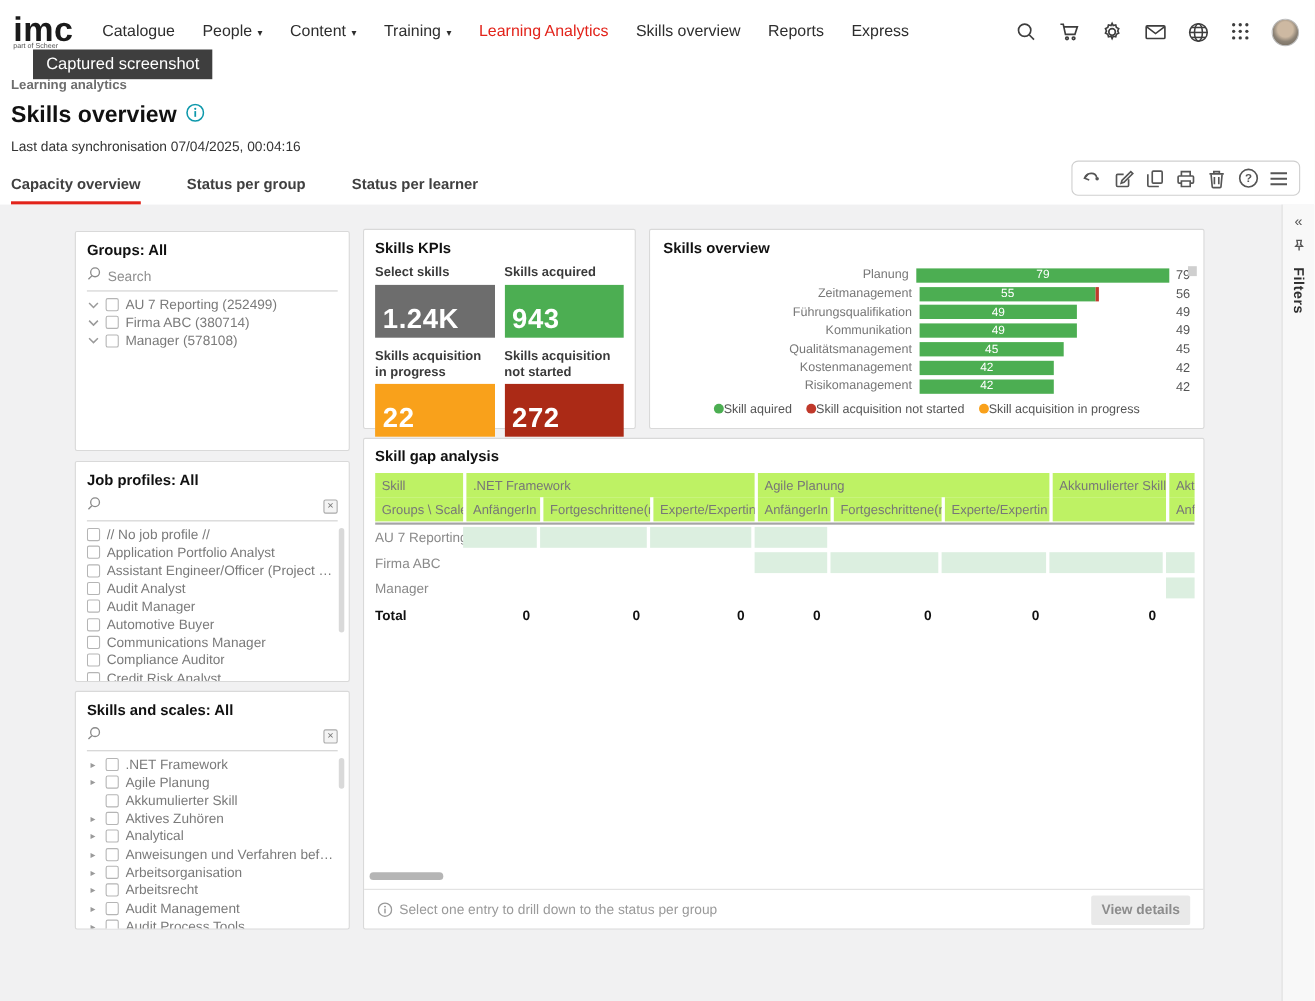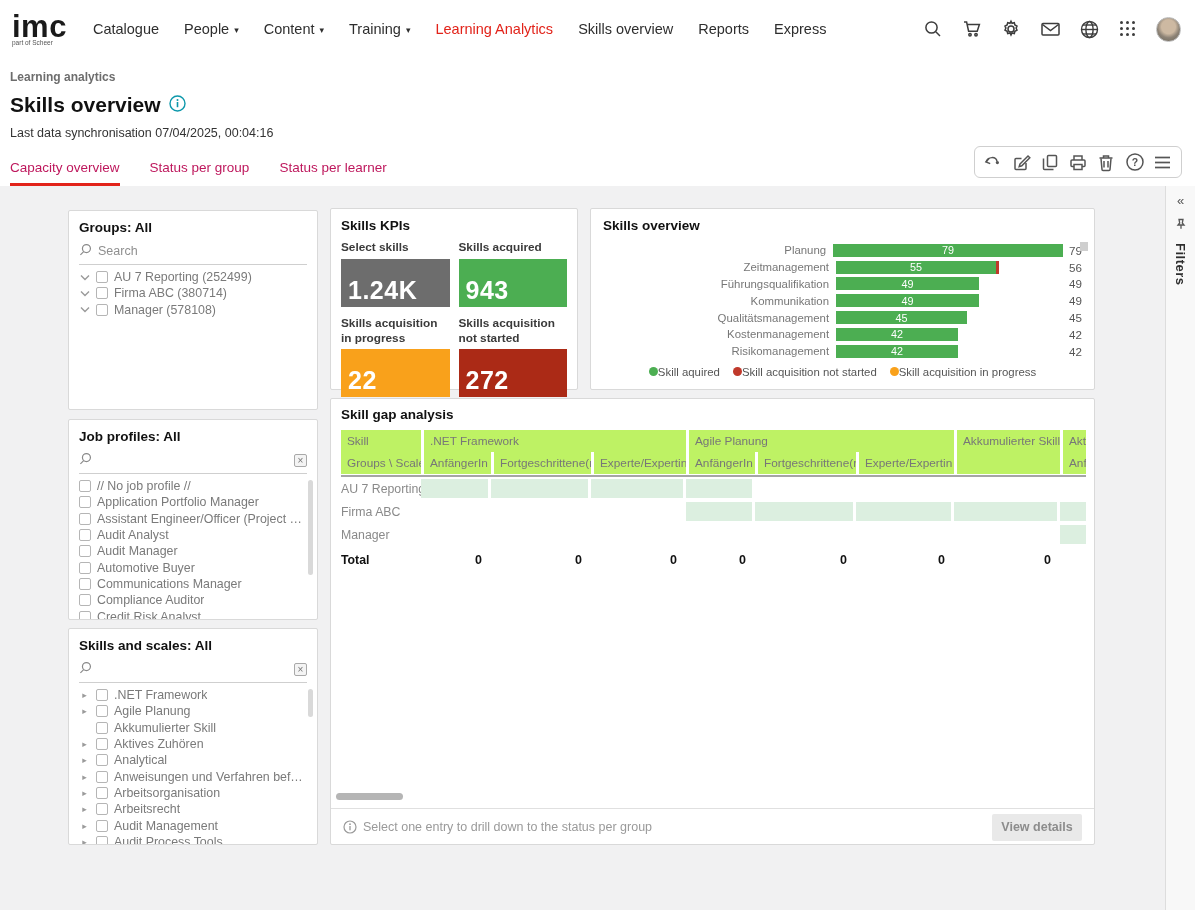--- a/index.html
+++ b/index.html
@@ -24,21 +24,21 @@
 
   
   .tooltip { position:absolute; left:30px; top:45px; height:27px; background:#3e3e3e; color:#fff; font-size:15px; display:flex; align-items:center; padding:0 12px; z-index:20; }
 
   
   .breadcrumb { position:absolute; left:10px; top:70px; font-size:12px; font-weight:bold; color:#6d6d6d; }
   .pagetitle-row { position:absolute; left:10px; top:93px; display:flex; align-items:center; gap:8px; }
   .pagetitle { font-size:21px; font-weight:bold; color:#111; }
   .syncline { position:absolute; left:10px; top:126px; font-size:12.5px; color:#333; }
 
-  .tabs { position:absolute; left:10px; top:160px; display:flex; gap:30px; font-size:13.5px; font-weight:normal; color:#be185d; }
+  .tabs { position:absolute; left:10px; top:160px; display:flex; gap:42px; font-size:13.5px; font-weight:bold; color:#404040; }
   .tab { padding-bottom:8px; cursor:pointer; border-bottom:3px solid transparent; }
   .tab.active { border-bottom-color:#e2231a; }
 
   .toolbar { position:absolute; right:13px; top:146px; width:208px; height:32px; border:1px solid #cfcfcf; border-radius:6px; background:#fff; display:flex; align-items:center; justify-content:space-evenly; }
   .tbicon { width:20px; height:20px; display:flex; align-items:center; justify-content:center; cursor:pointer; color:#555; }
 
   
   .content-bg { position:absolute; left:0; top:186px; width:1195px; height:724px; background:#f1f1f2; }
 
   .filters-strip { position:absolute; left:1165px; top:186px; width:30px; height:724px; background:#f8f8f8; border-left:1px solid #ddd; display:flex; flex-direction:column; align-items:center; padding-top:8px; gap:9px; }
@@ -191,20 +191,23 @@
             <i></i>
             <i></i>
             <i></i>
             <i></i>
           </span>
       </span>
       <span class="avatar"></span>
     </div>
   </div>
 
+  <div class="tooltip">
+    <span>Captured screenshot</span>
+  </div>
 
   <div class="breadcrumb">Learning analytics</div>
 
   <div class="pagetitle-row">
     <span class="pagetitle">Skills overview</span>
     <span>
       <svg width="17" height="17" viewBox="0 0 17 17">
           <circle cx="8.5" cy="8.5" r="7.5" fill="none" stroke="#0d98ab" stroke-width="1.4"></circle>
           <circle cx="8.5" cy="4.9" r="1" fill="#0d98ab"></circle>
           <rect x="7.7" y="7" width="1.6" height="5.2" fill="#0d98ab"></rect>
@@ -338,21 +341,21 @@
       <span class="clearbox">×</span>
     </div>
     <div class="listwrap" id="jobs-list">
       <div class="vthumb" style="top:2px;height:95px;"></div>
     <div class="litem">
           <span class="cbox"></span>
           <span class="lbl">// No job profile //</span>
         </div>
         <div class="litem">
           <span class="cbox"></span>
-          <span class="lbl">Application Portfolio Manager</span>
+          <span class="lbl">Application Portfolio Analyst</span>
         </div>
         <div class="litem">
           <span class="cbox"></span>
           <span class="lbl">Assistant Engineer/Officer (Project Develop...</span>
         </div>
         <div class="litem">
           <span class="cbox"></span>
           <span class="lbl">Audit Analyst</span>
         </div>
         <div class="litem">

